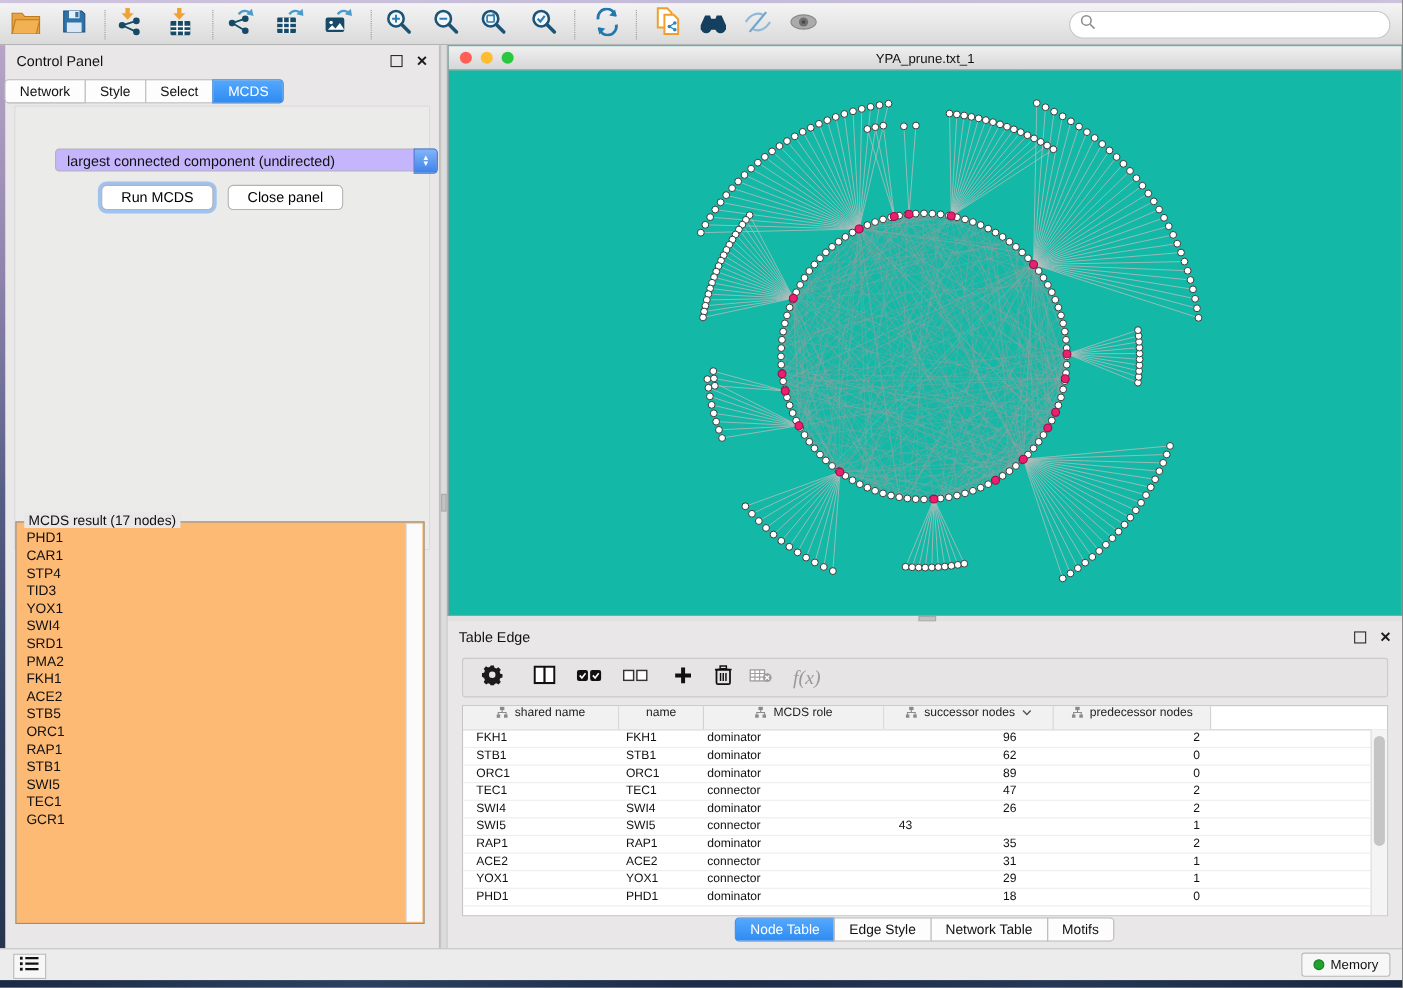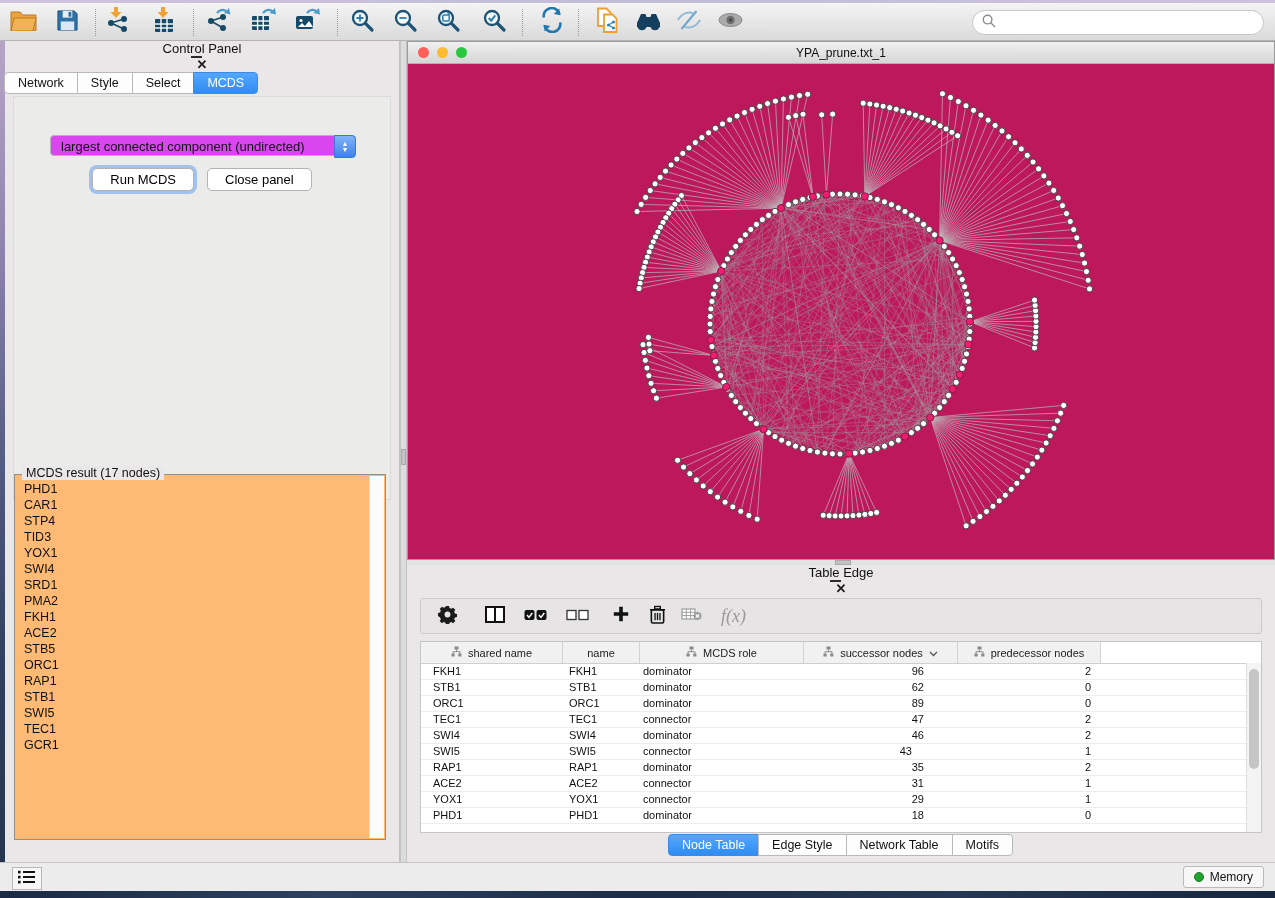--- a/index.html
+++ b/index.html
@@ -9,58 +9,58 @@
   .top-strip{position:absolute;left:0;top:0;width:100%;height:3px;background:linear-gradient(90deg,#cfc3de,#c3bcd8,#cdc2dc);}
   .toolbar{position:absolute;left:0;top:3px;width:100%;height:38px;background:linear-gradient(#f4f4f4,#dadada);border-bottom:1px solid #b3b3b3;box-sizing:border-box;}
   .tbtn{position:absolute;top:3px;width:36px;height:32px;display:flex;align-items:center;justify-content:center;cursor:default;}
   .tsep{position:absolute;top:6px;height:27px;width:0;border-left:1px dotted #999;}
   .search{position:absolute;right:11px;top:7px;width:292px;height:25px;background:#fff;border:1px solid #c6c6c6;border-radius:13px;display:flex;align-items:center;padding:0 9px;box-sizing:border-box;gap:6px;}
   .search input{border:none;outline:none;flex:1;font-size:12px;font-family:"Liberation Sans",sans-serif;background:transparent;}
   
   .left-strip{position:absolute;left:0;top:41px;width:5px;height:821px;background:linear-gradient(#b7a5c7,#8f84ad,#565e85,#31415f,#27364f);}
   
   .control-panel{position:absolute;left:5px;top:41px;width:395px;height:821px;background:#e9e7e7;border-right:1px solid #c0c0c0;box-sizing:border-box;}
-  .panel-header{position:absolute;left:0;top:0;right:0;height:28px;display:flex;align-items:center;padding:0 10px;font-size:13px;flex-direction:column;}
+  .panel-header{position:absolute;left:0;top:0;right:0;height:28px;display:flex;align-items:center;padding:0 10px;font-size:13px;}
   .ph-sp{flex:1;}
   .ph-float{width:9px;height:9px;border:1.5px solid #2b2b2b;margin-right:12px;background:transparent;}
   .ph-close{font-size:13px;font-weight:bold;color:#1a1a1a;line-height:1;}
   .cp-tabs{position:absolute;left:0;right:0;top:31px;display:flex;}
   .tab{height:20px;line-height:20px;padding:0 13px;background:#fdfdfd;border:1px solid #b9b9b9;margin-left:-1px;font-size:12.5px;cursor:default;}
   .tab:first-child{border-radius:4px 0 0 4px;}
   .tab:last-child{border-radius:0 4px 4px 0;}
   .tab.active{background:linear-gradient(#54a7fd,#2f8cf2);border-color:#3f8ae0;color:#fff;}
   .cp-inner{position:absolute;left:8px;right:8px;top:55px;height:404px;background:#ebebea;border:1px solid #dcdada;box-sizing:border-box;}
   .opt-label{position:absolute;top:15px;width:100%;text-align:center;font-size:13px;}
-  .criterion{position:absolute;top:38px;left:36px;width:306px;height:21px;background:#d946ef;border:1px solid #b3b3b3;border-radius:4px;font-size:13px;line-height:21px;padding-left:10px;box-sizing:border-box;white-space:nowrap;}
+  .criterion{position:absolute;top:38px;left:36px;width:348px;height:21px;background:#c4b5fd;border:1px solid #b3b3b3;border-radius:4px;font-size:13px;line-height:21px;padding-left:10px;box-sizing:border-box;white-space:nowrap;}
   .stepper{position:absolute;right:-1px;top:-1px;width:20px;height:21px;background:linear-gradient(#82b4f8,#3e82ea);border:1px solid #3a77d6;border-radius:0 4px 4px 0;color:#fff;display:flex;flex-direction:column;align-items:center;justify-content:center;font-size:7px;line-height:6px;box-sizing:content-box;}
   .cp-buttons{position:absolute;top:71px;width:100%;display:flex;justify-content:center;gap:13px;}
   .btn{height:23px;padding:0 17px;background:#fff;border:1px solid #b3b3b3;border-radius:5px;font-size:13px;font-family:"Liberation Sans",sans-serif;}
   .btn.focused{box-shadow:0 0 0 3px rgba(100,160,240,.55);}
   .result-box{position:absolute;left:9px;width:370px;top:433px;height:364px;border:1px solid #8f8f8f;background:#fdba74;}
   .result-legend{position:absolute;left:7px;top:-9px;background:#e9e7e7;padding:0 4px;font-size:12.5px;}
   .result-list{position:absolute;left:2px;top:6px;right:17px;bottom:2px;overflow:hidden;font-size:12.5px;line-height:16px;padding-left:7px;}
   .result-scroll{position:absolute;top:1px;right:1px;bottom:1px;width:14px;background:#fbfbfb;border-left:1px solid #ddd;}
   
   .v-splitter{position:absolute;left:400px;top:41px;width:7px;height:821px;background:#dcdcdc;border-left:1px solid #c4c4c4;border-right:1px solid #c4c4c4;box-sizing:border-box;}
   .v-handle{position:absolute;left:0px;top:408px;width:5px;height:16px;background:#c2c2c2;border:1px solid #aaa;box-sizing:border-box;}
   .h-splitter{position:absolute;left:407px;top:560px;width:868px;height:5px;background:#e2e2e2;}
   .h-handle{position:absolute;left:428px;top:0px;width:16px;height:5px;background:#c2c2c2;border:1px solid #aaa;box-sizing:border-box;}
   
-  .network-window{position:absolute;left:407px;top:41px;width:868px;height:519px;background:#be185d;border:1px solid #9b9b9b;box-sizing:border-box;text-align:right;}
+  .network-window{position:absolute;left:407px;top:41px;width:868px;height:519px;background:#14b8a6;border:1px solid #9b9b9b;box-sizing:border-box;text-align:right;}
   .titlebar{position:relative;height:21px;background:linear-gradient(#f0f0f0,#d6d6d6);border-bottom:1px solid #b0b0b0;display:flex;align-items:center;justify-content:center;font-size:12px;}
   .lights{position:absolute;left:10px;top:5px;display:flex;gap:8px;}
   .light{width:11px;height:11px;border-radius:50%;}
   .canvas{position:absolute;left:0;top:22px;right:0;bottom:0;}
   
   .table-panel{position:absolute;left:407px;top:565px;width:868px;height:297px;background:#e9e7e7;}
   .tp-toolbar{position:absolute;left:13px;right:13px;top:33px;height:36px;background:#e6e4e4;border:1px solid #cbc9c9;border-radius:3px;display:flex;align-items:center;gap:19px;padding-left:17px;box-sizing:border-box;}
   .tp-btn{display:flex;align-items:center;justify-content:center;}
   .table-wrap{position:absolute;left:13px;right:13px;top:76px;height:192px;background:#fff;border:1px solid #c5c5c5;box-sizing:border-box;}
   .thead{position:absolute;left:0;right:0;top:0;height:21px;font-size:11px;border-bottom:1px solid #cfcfcf;}
-  .th{position:absolute;top:0;height:21px;background:#f2f1f1;border-right:1px solid #d2d2d2;display:flex;align-items:center;justify-content:center;gap:6px;box-sizing:border-box;color:#222;}
+  .th{position:absolute;top:0;height:21px;background:#f2f1f1;border-right:1px solid #d2d2d2;display:flex;align-items:flex-start;justify-content:center;gap:6px;box-sizing:border-box;color:#222;}
   .tbody{position:absolute;left:0;right:15px;top:21px;bottom:0;overflow:hidden;}
   .tr{position:absolute;left:0;right:0;height:16px;border-bottom:1px solid #ededed;}
   .td{position:absolute;top:0;height:16px;line-height:16px;font-size:11px;white-space:nowrap;box-sizing:border-box;}
   .tscroll{position:absolute;top:21px;right:0;bottom:0;width:14px;background:#f4f4f4;border-left:1px solid #ddd;}
   .tthumb{margin:6px 2px;height:100px;background:#c5c5c5;border-radius:5px;}
   .tp-tabs{position:absolute;left:0;right:0;top:269px;display:flex;justify-content:center;}
   
   .status-bar{position:absolute;left:0;top:862px;width:100%;height:29px;background:#ececec;border-top:1px solid #c3c3c3;box-sizing:border-box;}
   .list-btn{position:absolute;left:12px;top:4px;width:28px;height:21px;background:#f7f7f7;border:1px solid #b9b9b9;display:flex;align-items:center;justify-content:center;}
   .memory-btn{position:absolute;right:11px;top:3px;height:22px;background:#f7f7f7;border:1px solid #b9b9b9;border-radius:3px;display:flex;align-items:center;gap:6px;padding:0 10px;font-size:12px;box-sizing:border-box;}
@@ -1269,28 +1269,28 @@
             <div class="td" style="left: 0px; width: 142px; text-align: left; padding-left: 12px; padding-right: 0px;">TEC1</div>
             <div class="td" style="left: 142px; width: 77px; text-align: left; padding-left: 6px; padding-right: 0px;">TEC1</div>
             <div class="td" style="left: 219px; width: 164px; text-align: left; padding-left: 3px; padding-right: 0px;">connector</div>
             <div class="td" style="left: 383px; width: 154px; text-align: right; padding-left: 0px; padding-right: 34px;">47</div>
             <div class="td" style="left: 537px; width: 143px; text-align: right; padding-left: 0px; padding-right: 10px;">2</div>
           </div>
           <div class="tr" style="top: 64px;">
             <div class="td" style="left: 0px; width: 142px; text-align: left; padding-left: 12px; padding-right: 0px;">SWI4</div>
             <div class="td" style="left: 142px; width: 77px; text-align: left; padding-left: 6px; padding-right: 0px;">SWI4</div>
             <div class="td" style="left: 219px; width: 164px; text-align: left; padding-left: 3px; padding-right: 0px;">dominator</div>
-            <div class="td" style="left: 383px; width: 154px; text-align: right; padding-left: 0px; padding-right: 34px;">46</div>
+            <div class="td" style="left: 383px; width: 154px; text-align: right; padding-left: 0px; padding-right: 34px;">26</div>
             <div class="td" style="left: 537px; width: 143px; text-align: right; padding-left: 0px; padding-right: 10px;">2</div>
           </div>
           <div class="tr" style="top: 80px;">
             <div class="td" style="left: 0px; width: 142px; text-align: left; padding-left: 12px; padding-right: 0px;">SWI5</div>
             <div class="td" style="left: 142px; width: 77px; text-align: left; padding-left: 6px; padding-right: 0px;">SWI5</div>
             <div class="td" style="left: 219px; width: 164px; text-align: left; padding-left: 3px; padding-right: 0px;">connector</div>
-            <div class="td" style="left: 371px; width: 154px; text-align: right; padding-left: 0px; padding-right: 34px;">43</div>
+            <div class="td" style="left: 396px; width: 154px; padding-left: 0px; padding-right: 34px;">43</div>
             <div class="td" style="left: 537px; width: 143px; text-align: right; padding-left: 0px; padding-right: 10px;">1</div>
           </div>
           <div class="tr" style="top: 96px;">
             <div class="td" style="left: 0px; width: 142px; text-align: left; padding-left: 12px; padding-right: 0px;">RAP1</div>
             <div class="td" style="left: 142px; width: 77px; text-align: left; padding-left: 6px; padding-right: 0px;">RAP1</div>
             <div class="td" style="left: 219px; width: 164px; text-align: left; padding-left: 3px; padding-right: 0px;">dominator</div>
             <div class="td" style="left: 383px; width: 154px; text-align: right; padding-left: 0px; padding-right: 34px;">35</div>
             <div class="td" style="left: 537px; width: 143px; text-align: right; padding-left: 0px; padding-right: 10px;">2</div>
           </div>
           <div class="tr" style="top: 112px;">

